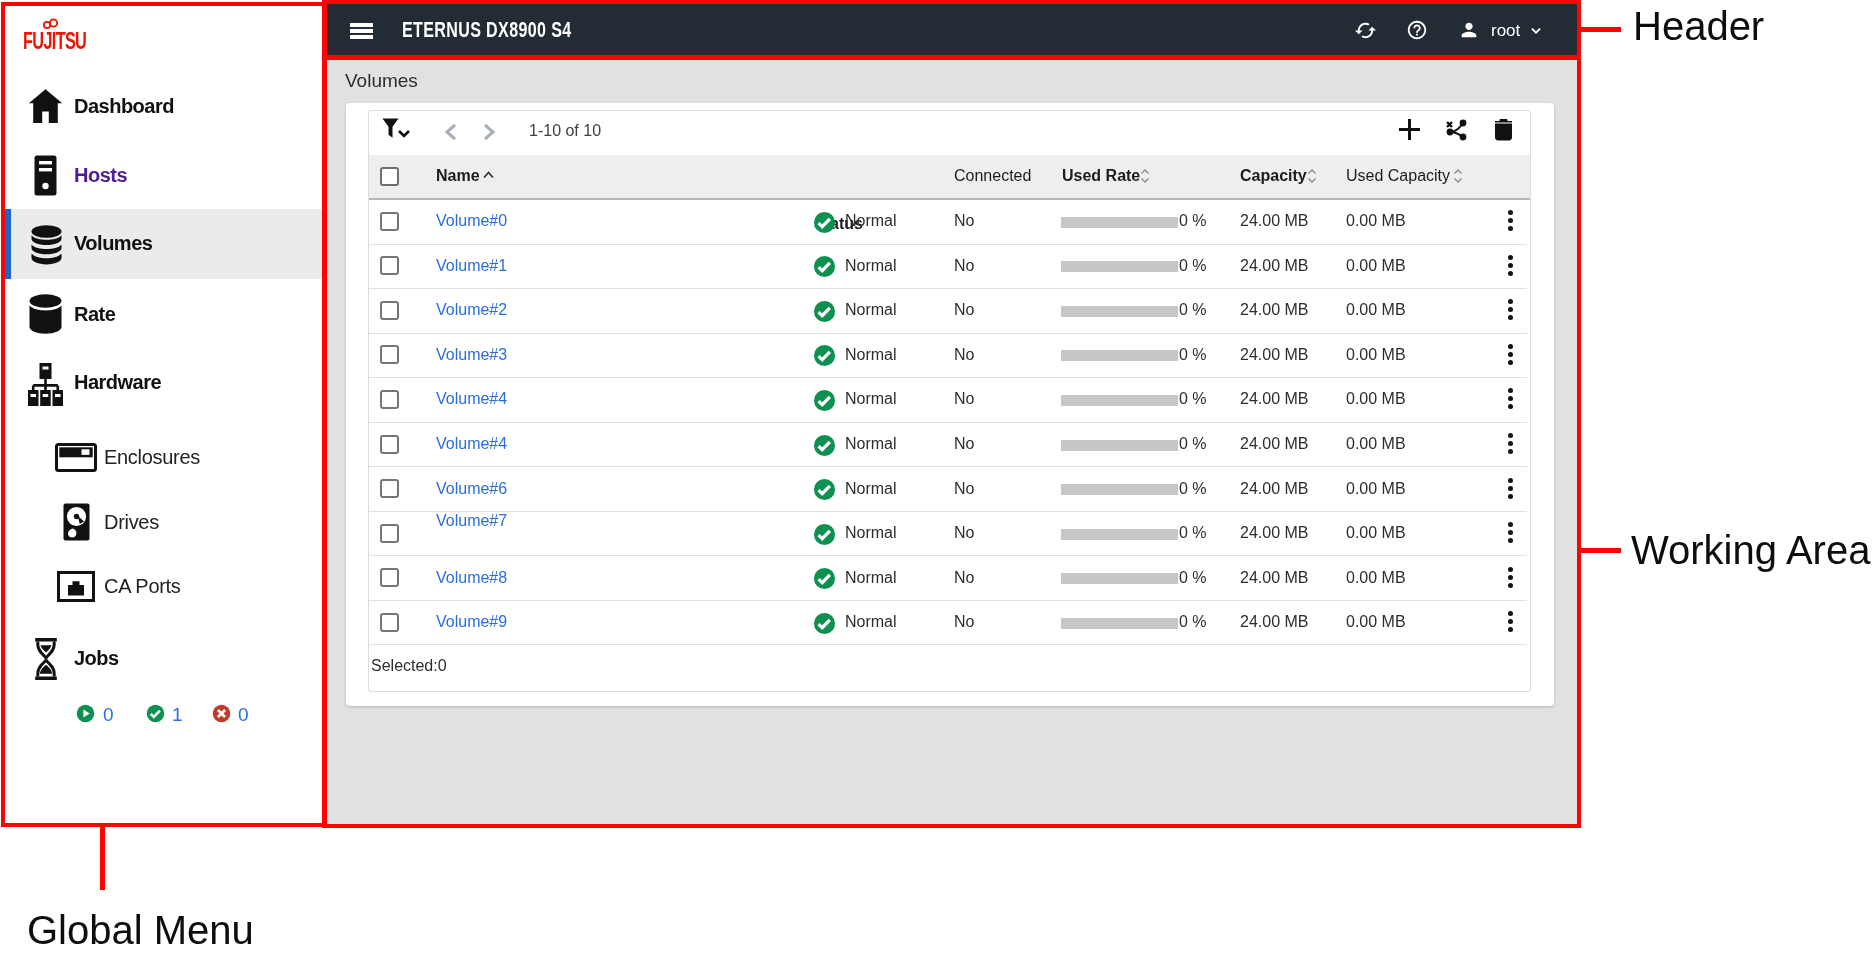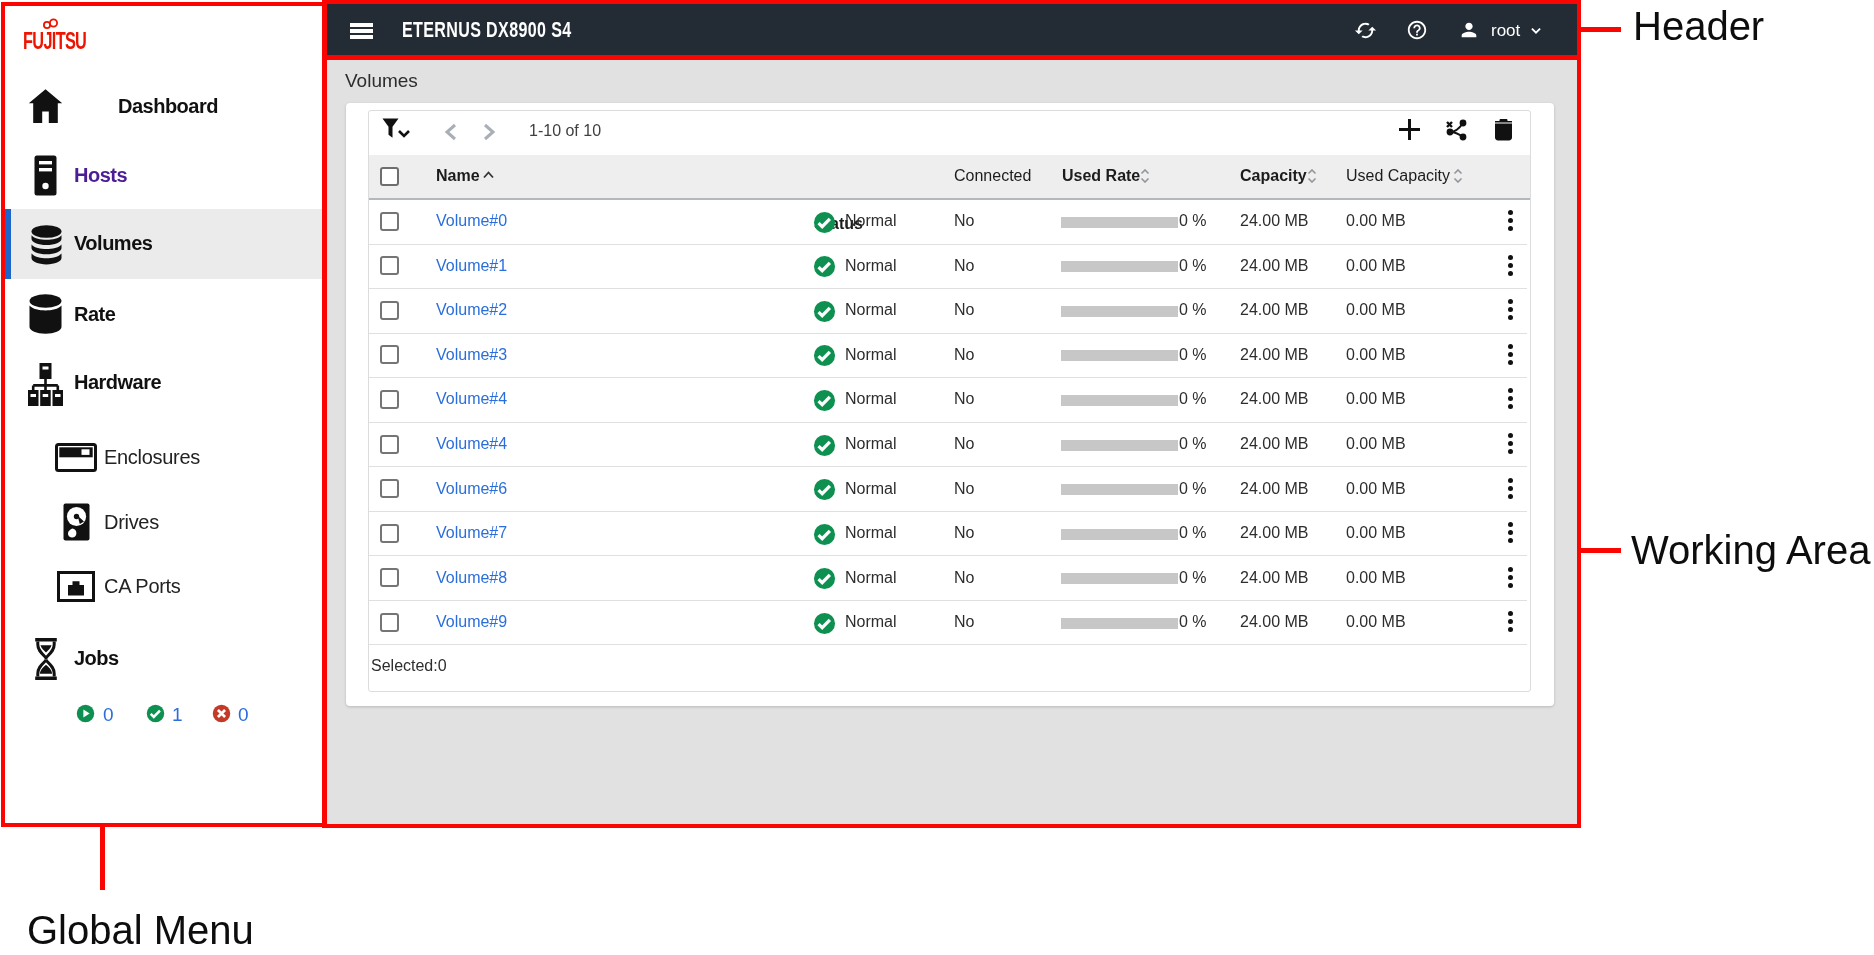--- a/index.html
+++ b/index.html
@@ -206,21 +206,21 @@
 <div class="abs" style="left:1061px;top:484px;width:117px;height:11px;background:#c7c7c7;"></div>
 <div class="abs" style="left:1179px;top:480px;font-size:16px;color:#2d2d2d;">0 %</div>
 <div class="abs" style="left:1240px;top:480px;font-size:16px;color:#2d2d2d;">24.00 MB</div>
 <div class="abs" style="left:1346px;top:480px;font-size:16px;color:#2d2d2d;">0.00 MB</div>
 <div class="abs" style="left:1508px;top:478px;width:5px;height:5px;border-radius:50%;background:#111;"></div>
 <div class="abs" style="left:1508px;top:486px;width:5px;height:5px;border-radius:50%;background:#111;"></div>
 <div class="abs" style="left:1508px;top:494px;width:5px;height:5px;border-radius:50%;background:#111;"></div>
 
 <div class="abs" style="left:369px;top:555px;width:1158px;height:1px;background:#e0e0e0;"></div>
 <div class="abs" style="left:380px;top:524px;width:15px;height:15px;background:#fff;border:2px solid #757575;border-radius:3px;"></div>
-<div class="abs" style="left:436px;top:524px;font-size:16px;color:#2a6edb;">Volume#7</div>
+<div class="abs" style="left:436px;top:512px;font-size:16px;color:#2a6edb;">Volume#7</div>
 <svg class="abs" style="left:813px;top:523px;" width="23" height="23" viewBox="0 0 24 24">
  <circle cx="12" cy="12" r="11" fill="#0e9150"></circle>
  <path fill="none" stroke="#fff" stroke-width="3.4" d="M5.8 12.6l3.8 3.7 8-8"></path>
 </svg>
 <div class="abs" style="left:845px;top:524px;font-size:16px;color:#2d2d2d;">Normal</div>
 <div class="abs" style="left:954px;top:524px;font-size:16px;color:#2d2d2d;">No</div>
 <div class="abs" style="left:1061px;top:529px;width:117px;height:11px;background:#c7c7c7;"></div>
 <div class="abs" style="left:1179px;top:524px;font-size:16px;color:#2d2d2d;">0 %</div>
 <div class="abs" style="left:1240px;top:524px;font-size:16px;color:#2d2d2d;">24.00 MB</div>
 <div class="abs" style="left:1346px;top:524px;font-size:16px;color:#2d2d2d;">0.00 MB</div>
@@ -273,21 +273,21 @@
   <circle cx="30.5" cy="5" r="3.6"></circle>
  </g>
 </svg>
 
 <div class="abs" style="left:5px;top:209px;width:317px;height:70px;background:#ebebeb;"></div>
 <div class="abs" style="left:5px;top:209px;width:6px;height:70px;background:#1c66c9;"></div>
 
 <svg class="abs" style="left:28px;top:88px;" width="35" height="36" viewBox="0 0 35 36">
  <path fill="#111" d="M17.5 1.2L0.8 15.2h4.4V35h9V23.6h6.6V35h9V15.2h4.4z"></path>
 </svg>
-<div class="abs" style="left:74px;top:95px;font-size:20px;font-weight:bold;color:#111;letter-spacing:-0.5px;margin-left:44px;">Dashboard</div>
+<div class="abs" style="left:74px;top:95px;font-size:20px;font-weight:bold;color:#111;letter-spacing:-0.5px;">Dashboard</div>
 
 <svg class="abs" style="left:34px;top:155px;" width="23" height="41" viewBox="0 0 23 41">
  <rect x="0.5" y="0.5" width="22" height="40" rx="2.5" fill="#111"></rect>
  <rect x="5" y="6" width="13" height="3.4" fill="#fff"></rect>
  <rect x="5" y="13" width="13" height="3.4" fill="#fff"></rect>
  <circle cx="11.5" cy="31" r="3.2" fill="#fff"></circle>
 </svg>
 <div class="abs" style="left:74px;top:164px;font-size:20px;font-weight:bold;color:#4c1d95;letter-spacing:-0.5px;">Hosts</div>
 
 <svg class="abs" style="left:31px;top:225px;" width="31" height="40" viewBox="0 0 31 40">

